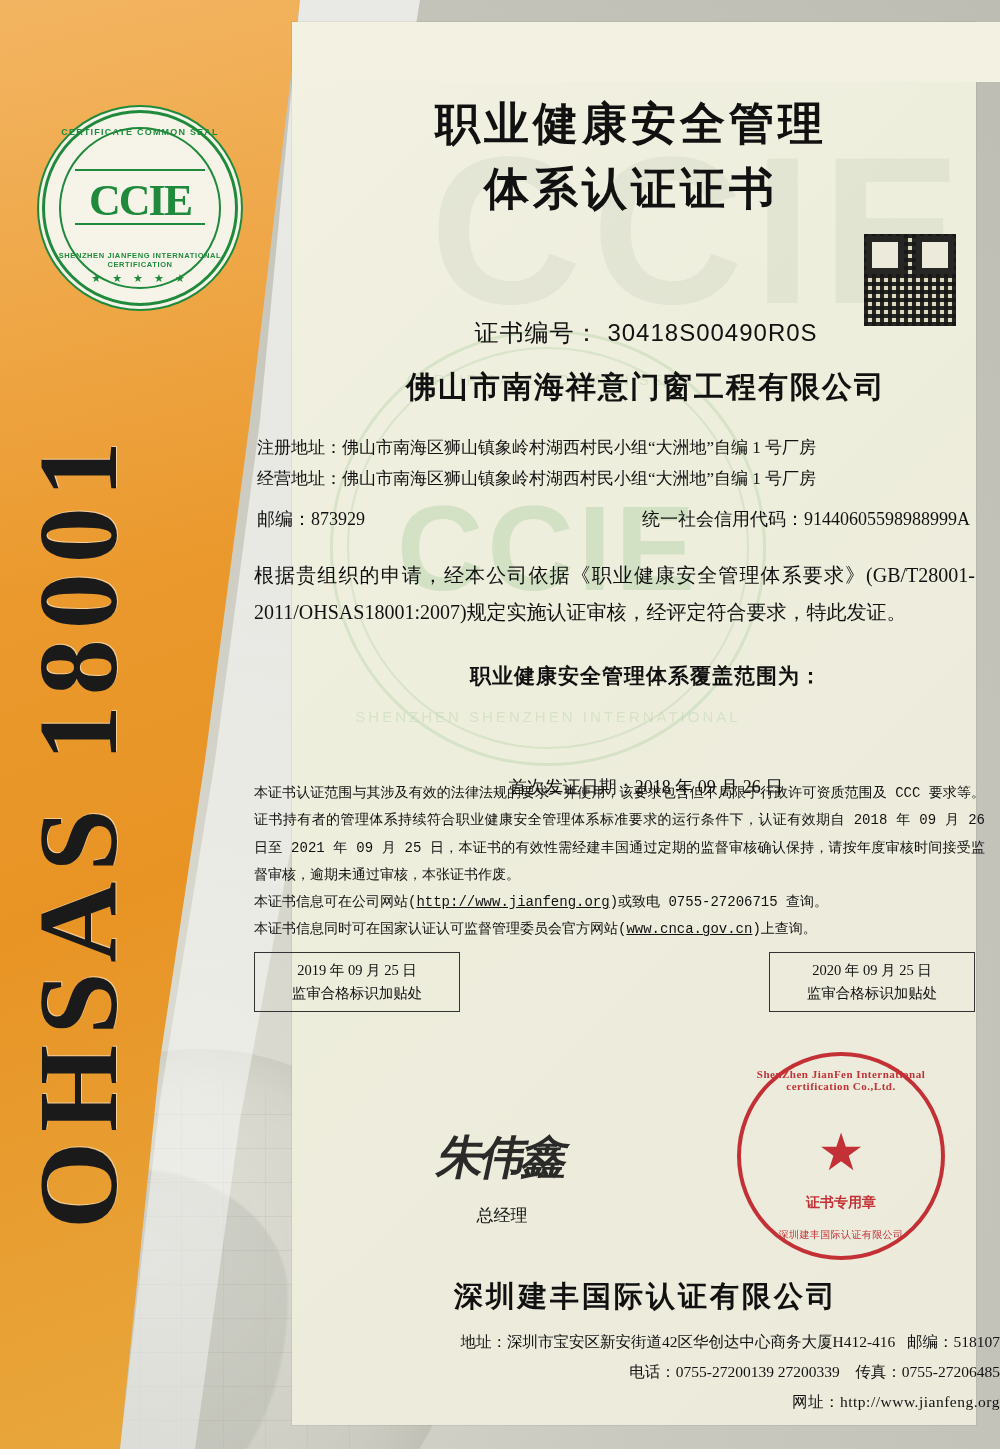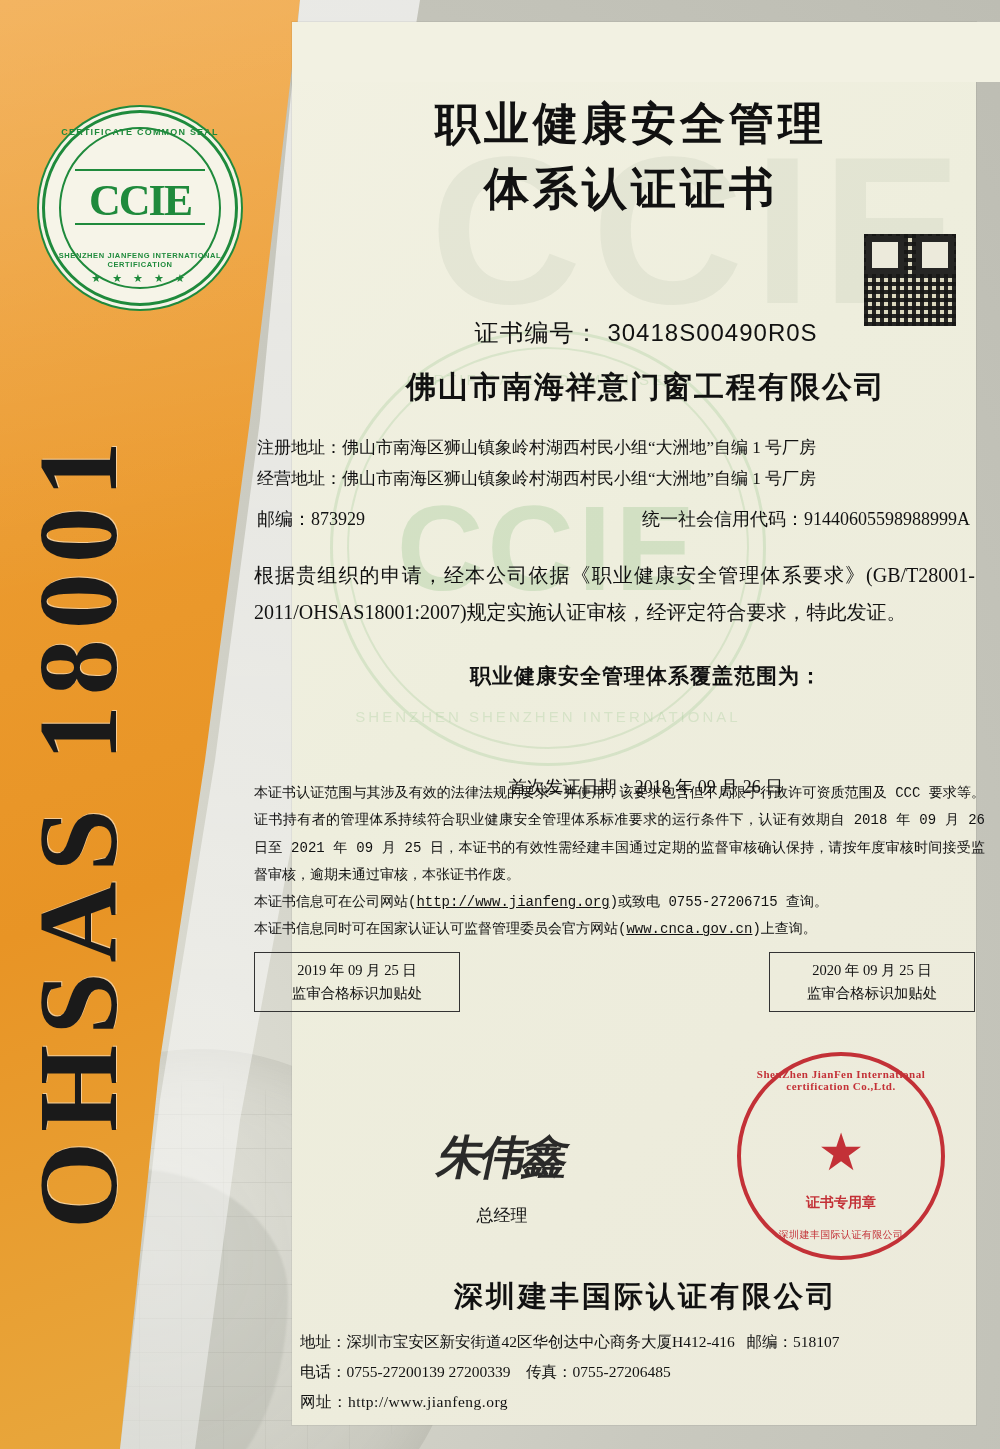--- a/index.html
+++ b/index.html
@@ -277,21 +277,21 @@
     position:absolute;left:0;right:0;bottom:14px;text-align:center;
     font-size:10px;letter-spacing:.4px;
     font-family:"Liberation Serif", serif;
   }
   .issuer{
     position:absolute;left:0;right:0;top:1255px;text-align:center;
     font-family:"Liberation Serif", serif;
     font-weight:bold;font-size:29px;color:#111;letter-spacing:3px;
   }
   .footer{
-    position:absolute;left:8px;right:0;top:1305px;text-align:left;
+    position:absolute;left:8px;right:0;top:1305px;text-align:right;
     font-family:"Liberation Serif", serif;
     font-size:15.5px;color:#111;line-height:1.95;
   }
   .footer .url{letter-spacing:.5px;}
 </style>
 </head>
 <body>
 
 <div class="cert">
 

